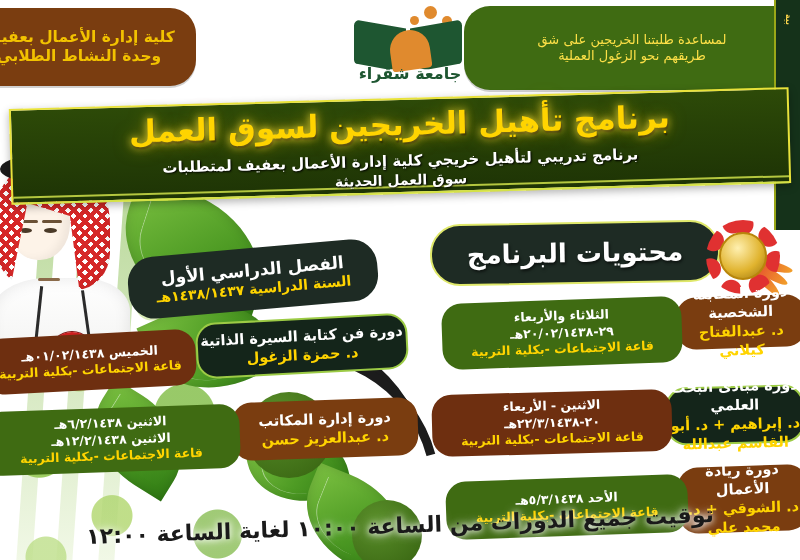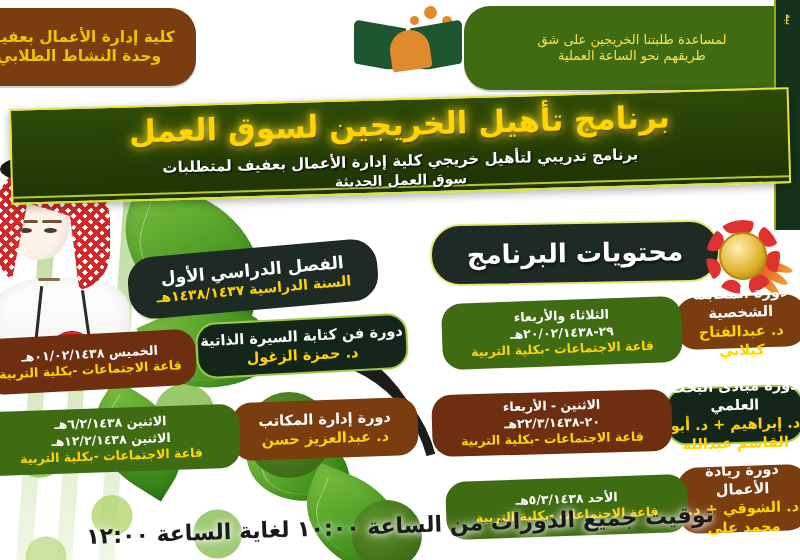--- a/index.html
+++ b/index.html
@@ -280,34 +280,35 @@
     <div class="medal-sm"></div>
   </div>
 
   <div id="org-box" class="plate">
     <div>كلية إدارة الأعمال بعفيف</div>
     <div>وحدة النشاط الطلابي</div>
   </div>
 
   <div id="slogan-box" class="plate">
     <div>لمساعدة طلبتنا الخريجين على شق</div>
-    <div>طريقهم نحو الساعة العملية</div>
+    <div>طريقهم نحو الزغول العملية</div>
   </div>
 
   <div id="edge-strip">
     <span>بية</span>
   </div>
 
   <div id="logo">
     <div class="dot-o" style="left:84px; top:4px;  width:13px; height:13px;"></div>
     <div class="dot-o" style="left:102px; top:14px; width:10px; height:10px;"></div>
     <div class="dot-o" style="left:70px; top:14px;  width:9px;  height:9px;"></div>
     <div class="book-l"></div>
     <div class="book-r"></div>
     <div class="book-mid"></div>
+    <div class="ar">جامعة شقراء</div>
   </div>
 
   <div id="title-band">
     <div class="band-line" style="top:86px;"></div>
     <div class="band-line" style="top:92px;"></div>
     <div id="title-main">برنامج تأهيل الخريجين لسوق العمل</div>
     <div id="title-sub">برنامج تدريبي لتأهيل خريجي كلية إدارة الأعمال بعفيف لمتطلبات</div>
     <div id="title-sub2">سوق العمل الحديثة</div>
   </div>
 

